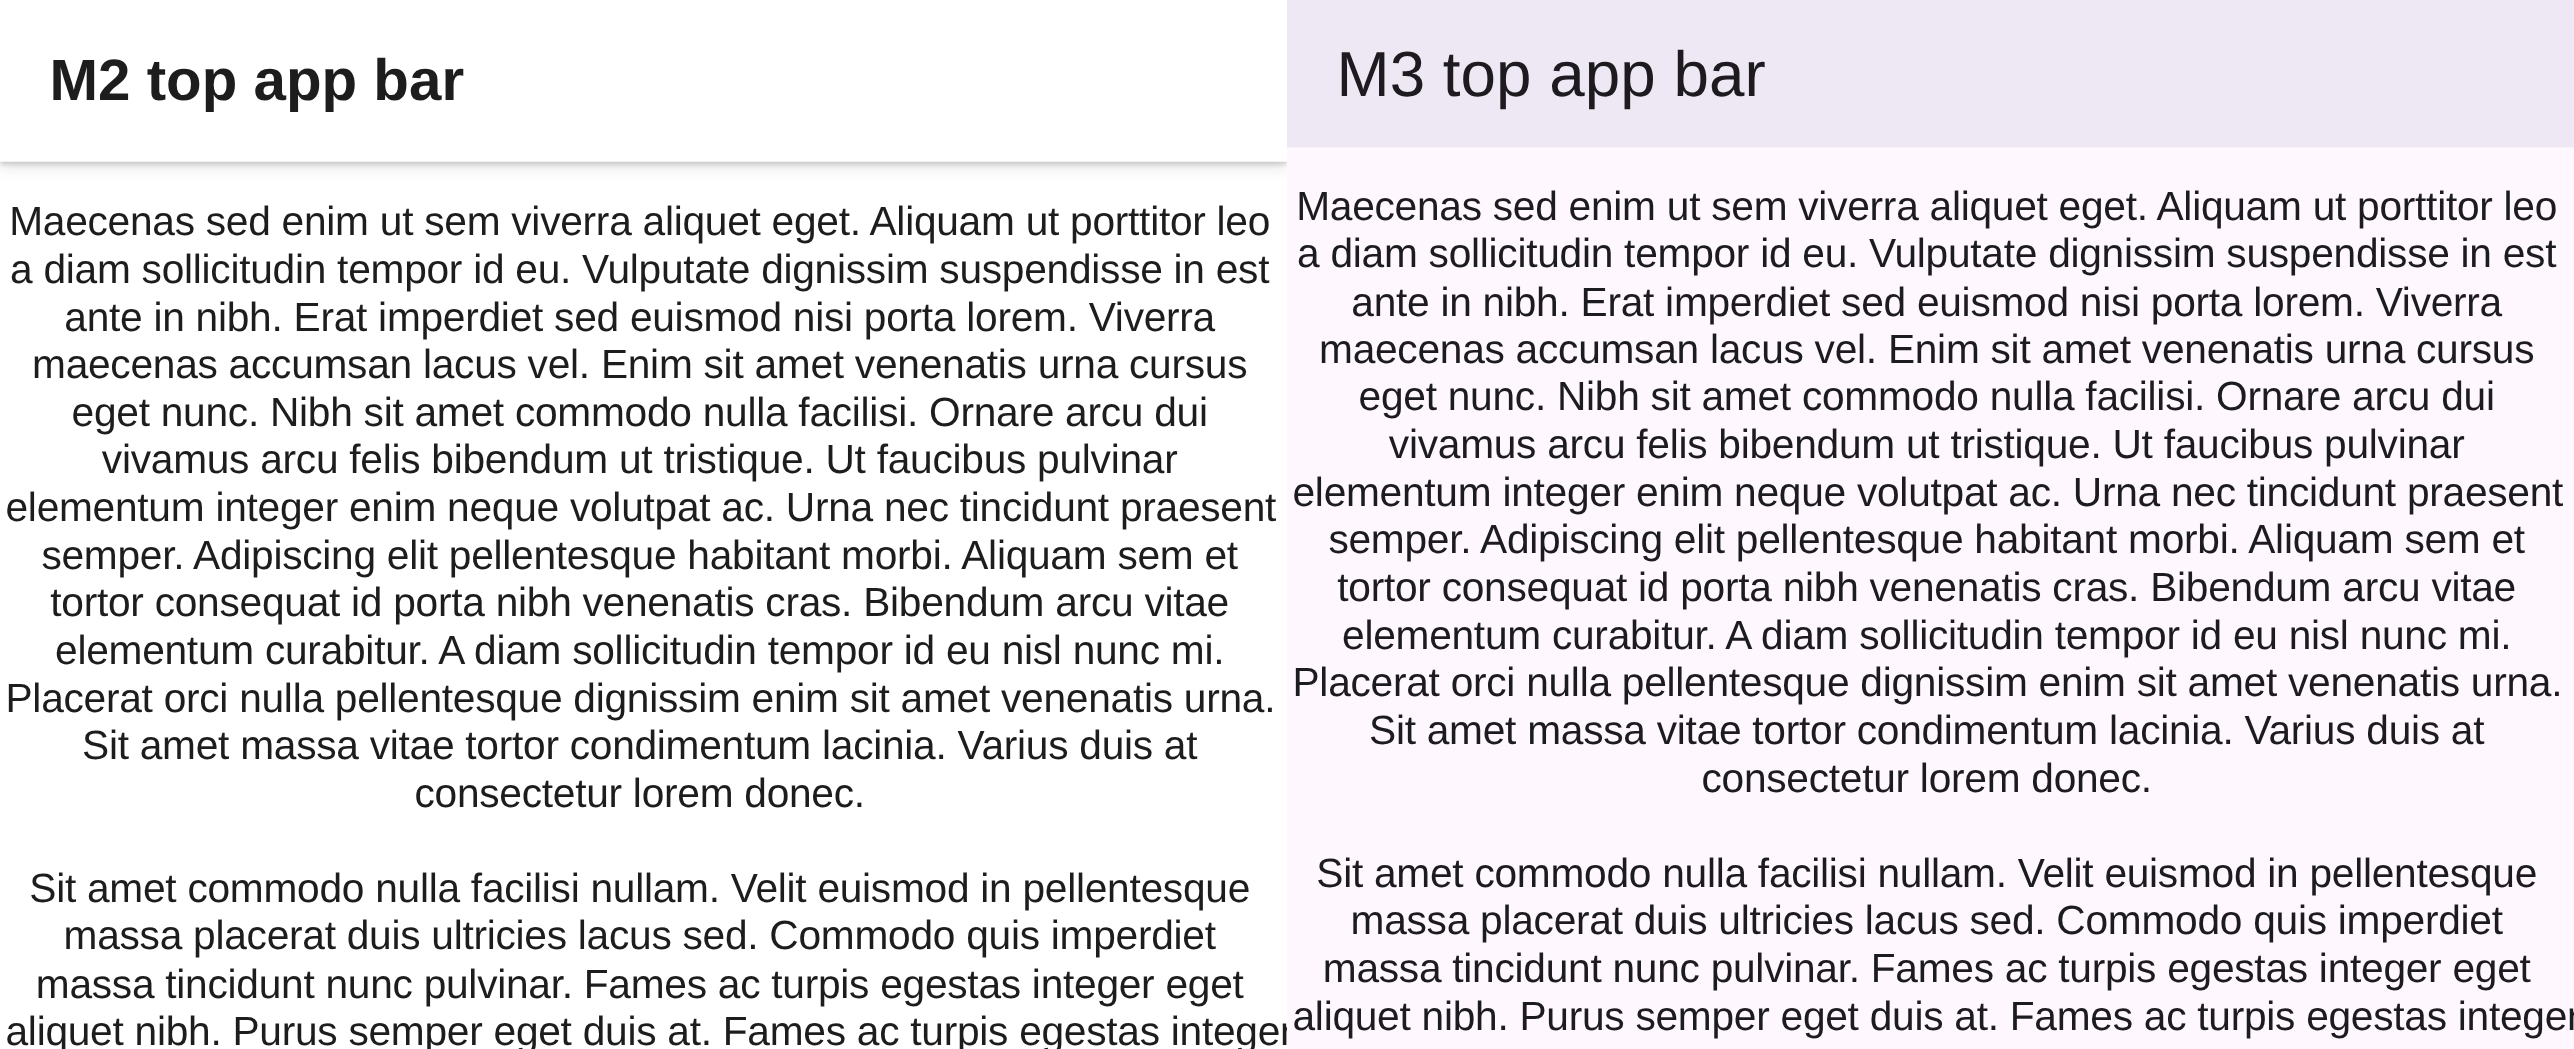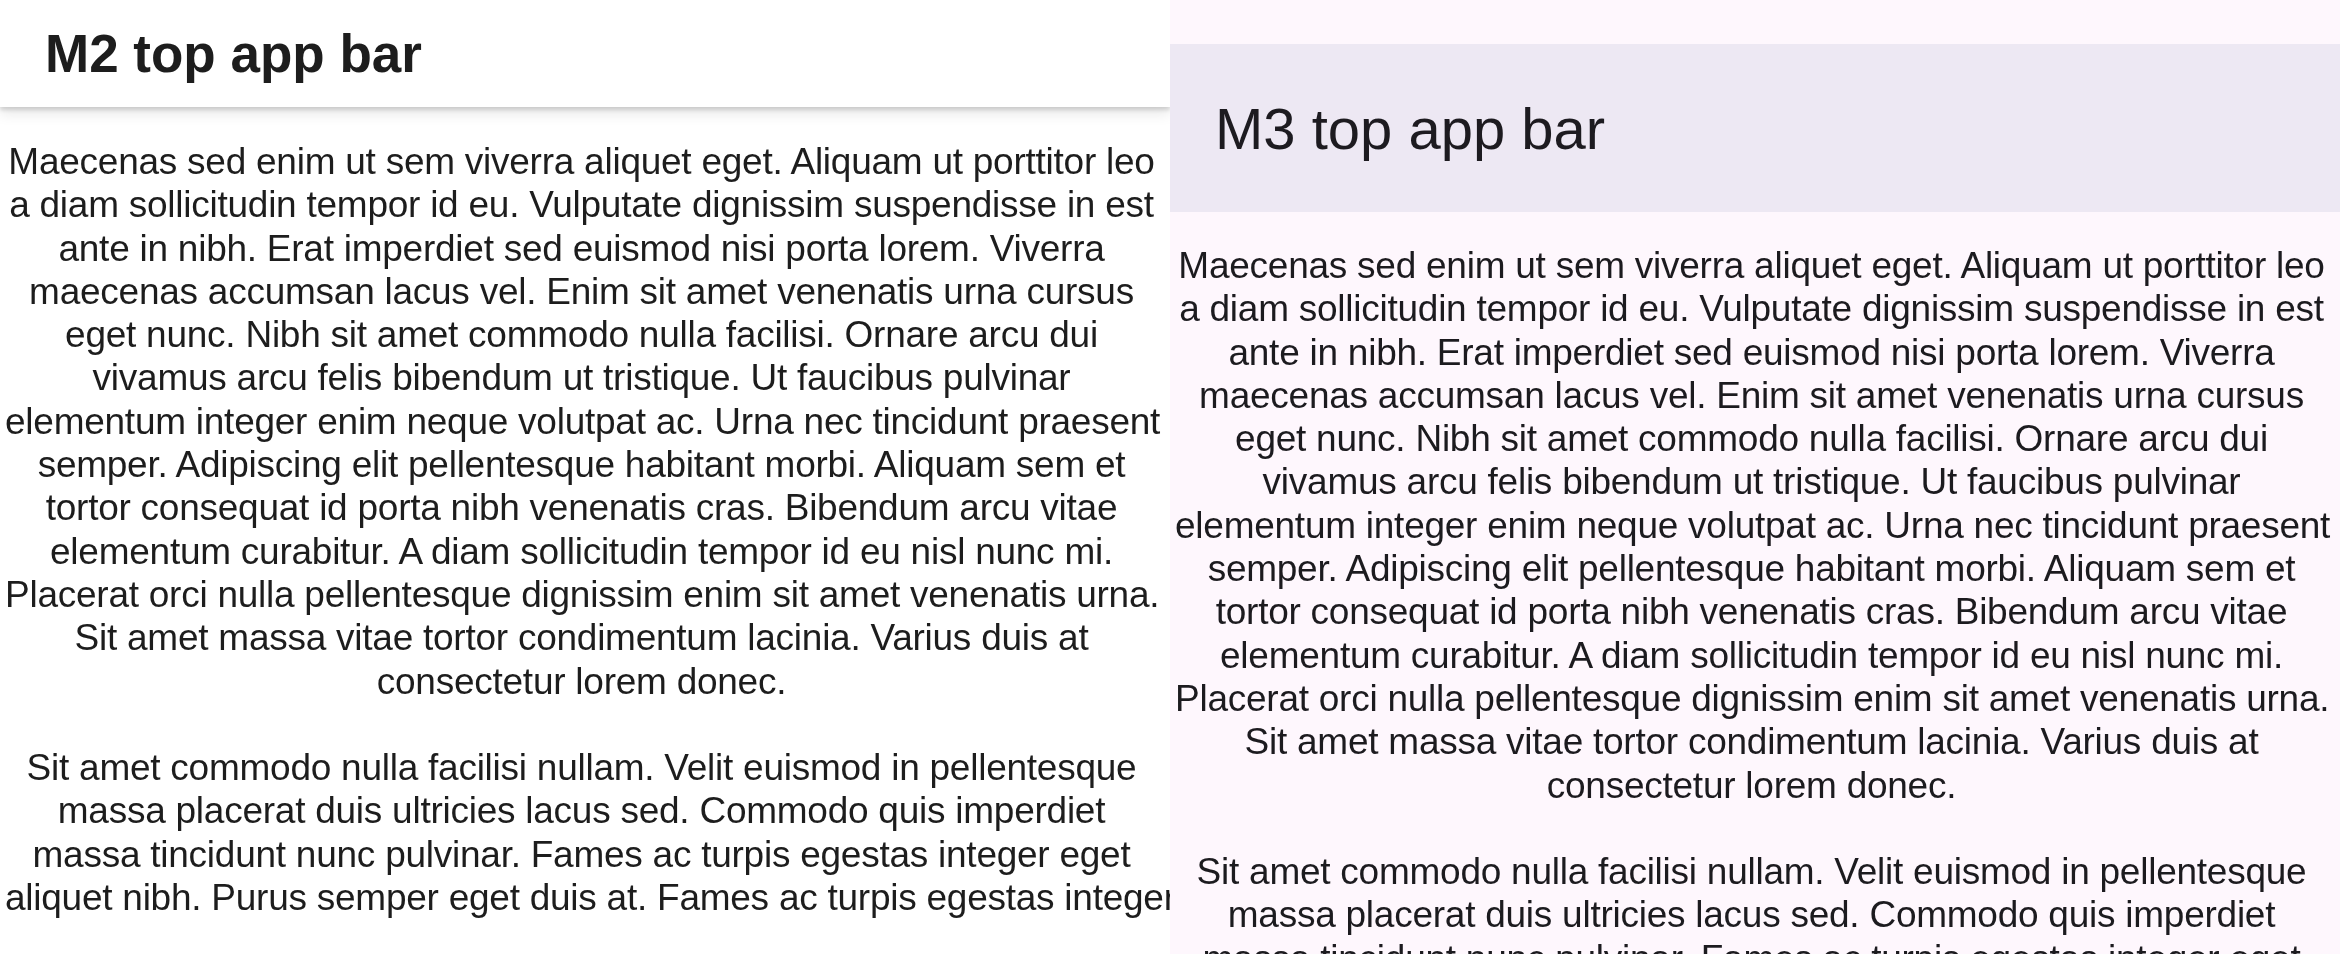--- a/index.html
+++ b/index.html
@@ -21,27 +21,26 @@
   .appbar {
     display: flex;
     align-items: center;
     padding: 0 45px;
     background: var(--app-bar-bg, #ffffff);
     position: relative;
     z-index: 2;
     box-sizing: border-box;
   }
   .panel-m2 .appbar {
-    height: 107px;
+    height: 147px;
     box-shadow: 0 3px 4px rgba(0,0,0,0.14), 0 7px 13px rgba(0,0,0,0.09);
   }
   .panel-m3 .appbar {
-    height: 168px;
+    height: 134px;
     box-shadow: none;
-    margin-top: 44px;
   }
   .appbar-title {
     color: var(--title, #1d1d1d);
     white-space: nowrap;
     letter-spacing: 0;
   }
   .panel-m2 .appbar-title { font-size: 53px; font-weight: 700; }
   .panel-m3 .appbar-title { font-size: 58px; font-weight: 400; }
   .body-text {
     padding: 33px 12px 0 5px;

